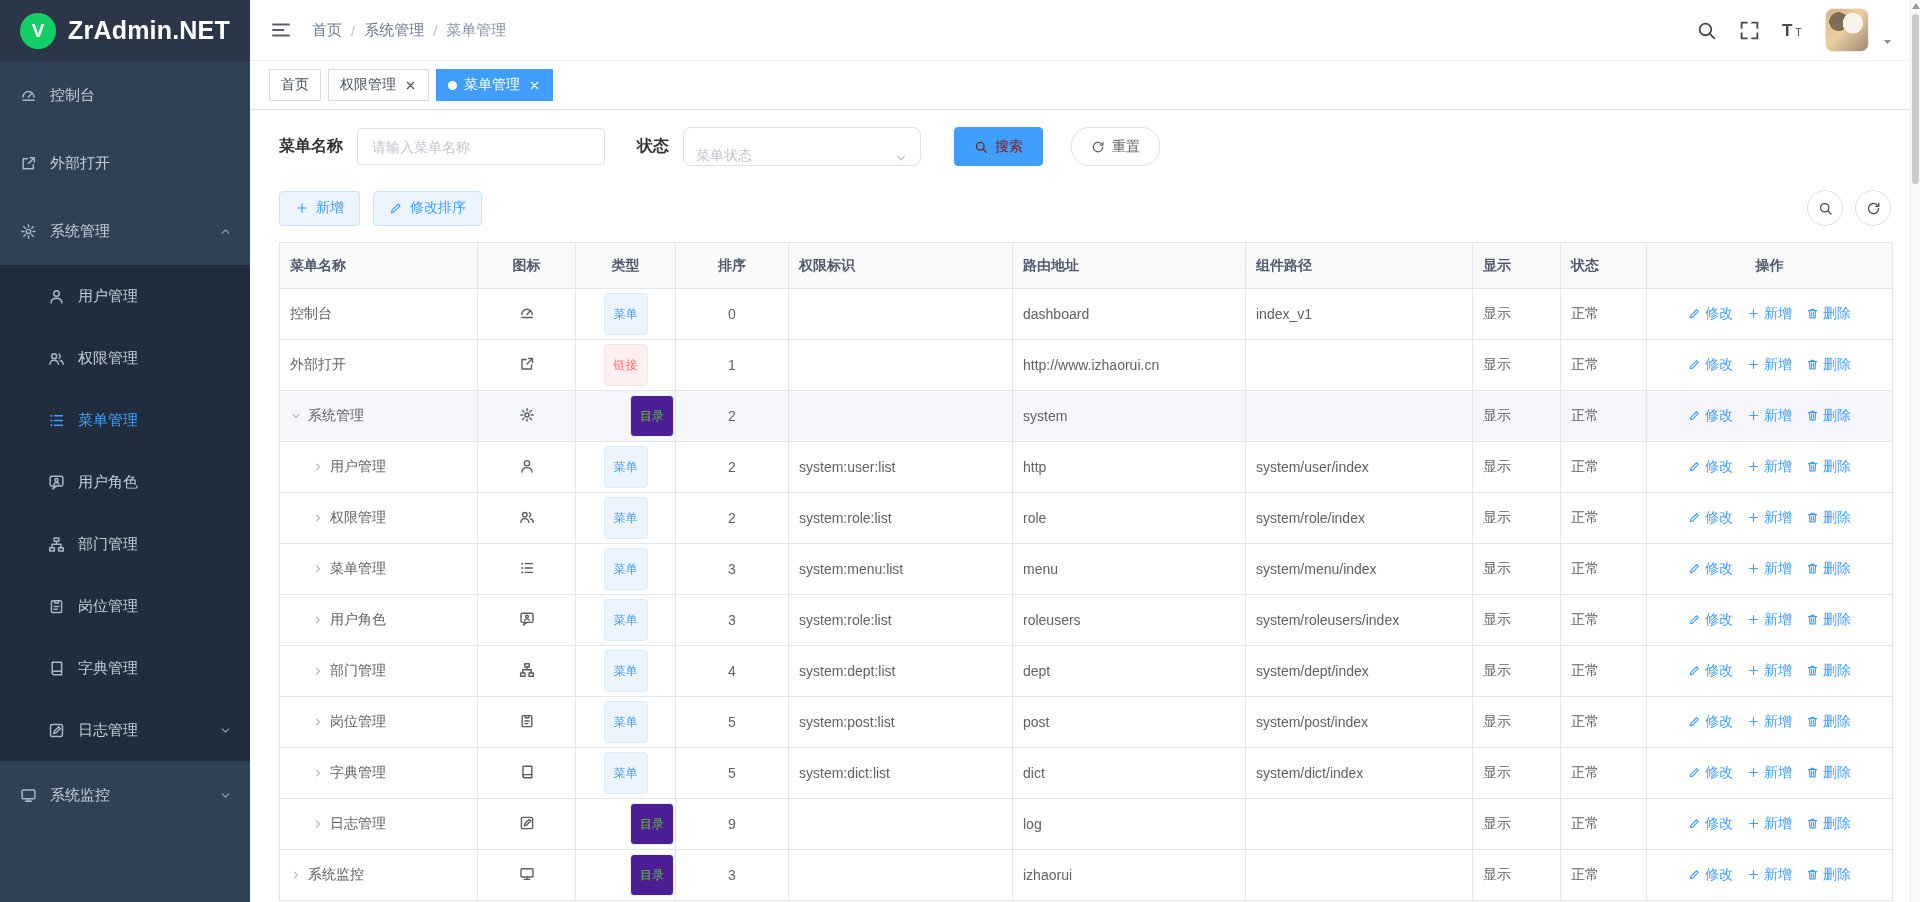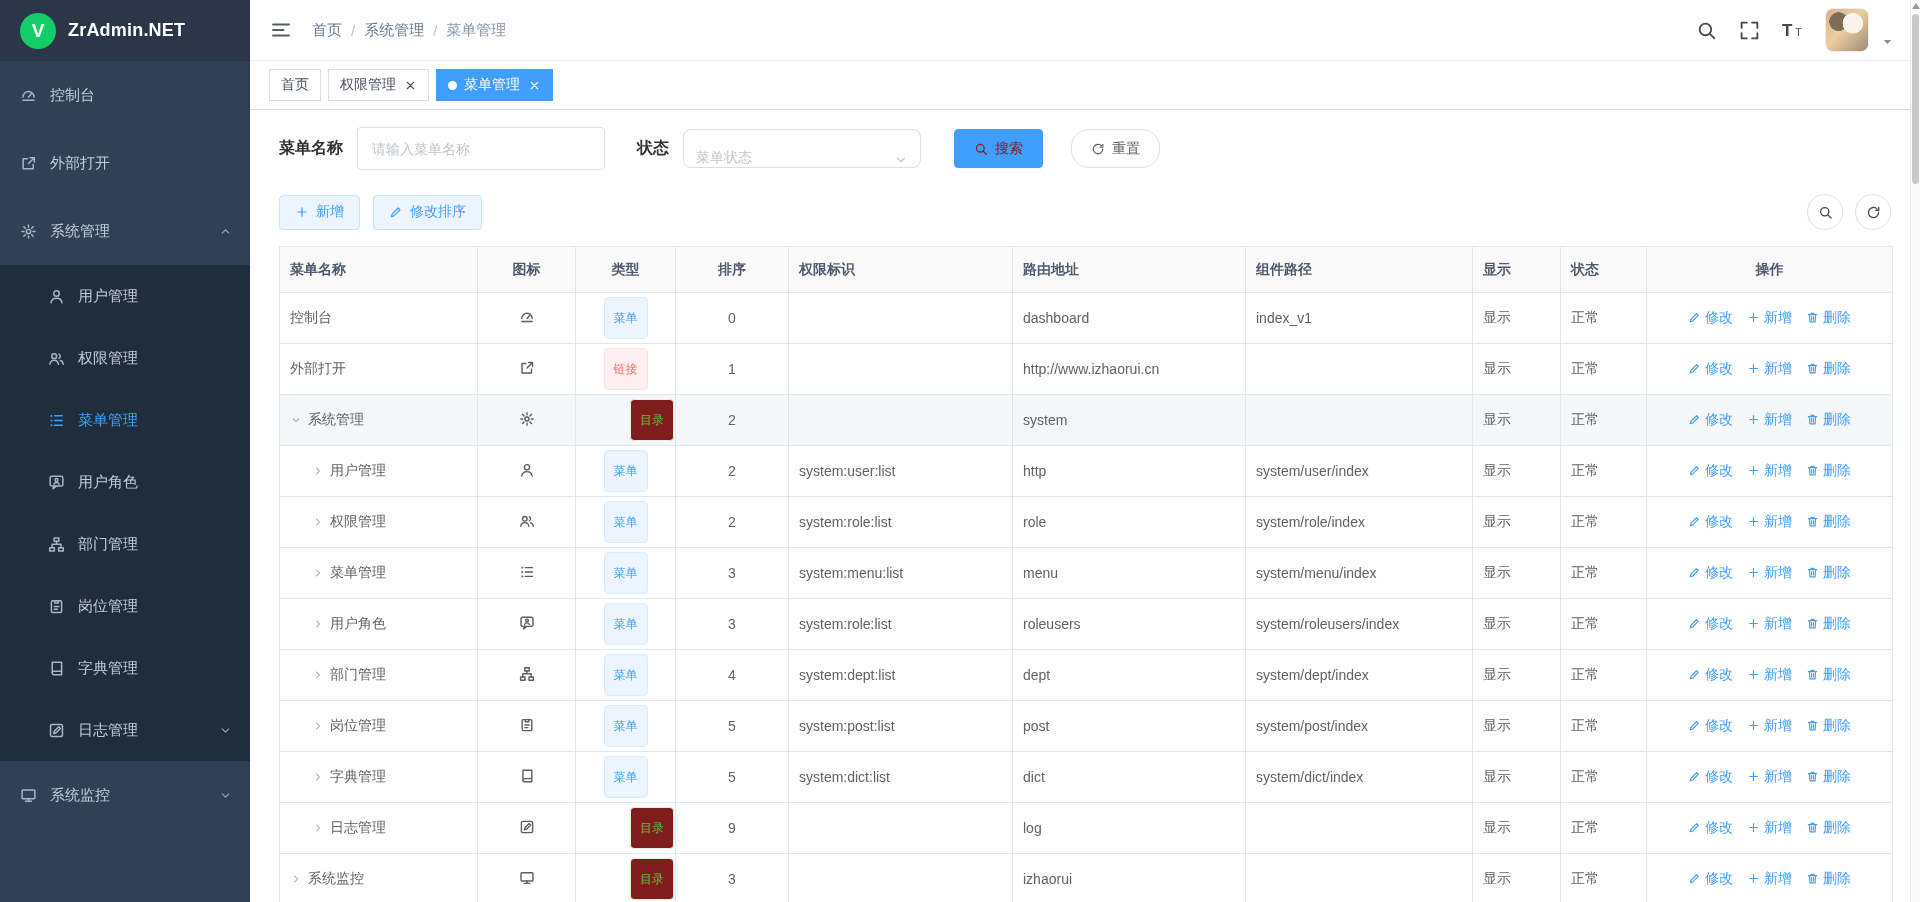--- a/index.html
+++ b/index.html
@@ -7,21 +7,21 @@
   body {
     font-family:"Liberation Sans","DejaVu Sans",sans-serif;
     font-size:14px; color:#303133; background:#fff;
   }
   .app { display:flex; width:1920px; height:902px; }
 
   
   .sidebar { width:250px; flex-shrink:0; background:#304156; color:#c3cbd6; display:flex; flex-direction:column; overflow:hidden; }
   .logo-bar { height:61px; flex-shrink:0; display:flex; align-items:center; gap:12px; padding-left:20px; background:#2b3648; cursor:pointer; }
   .logo-badge { width:36px; height:36px; border-radius:50%; background:#13ce66; color:#fff; font-weight:bold; font-size:19px; display:flex; align-items:center; justify-content:center; }
-  .logo-title { color:#fff; font-weight:700; font-size:18px; letter-spacing:.2px; }
+  .logo-title { color:#fff; font-weight:700; font-size:25px; letter-spacing:.2px; }
   .side-menu { flex:1; overflow:hidden; }
   .menu-item { position:relative; height:68px; display:flex; align-items:center; gap:13px; padding:0 20px; font-size:15px; cursor:pointer; white-space:nowrap; }
   .menu-item .icn { font-size:17px; color:#aab6c5; }
   .submenu { background:#1f2d3d; }
   .submenu .menu-item { height:62px; padding-left:48px; font-size:15px; }
   .menu-item.active, .menu-item.active .icn { color:#409eff; }
   .menu-item .mi-label { flex:1; overflow:hidden; text-overflow:ellipsis; }
   .menu-item .arrow { position:absolute; right:18px; font-size:13px; color:#9aa7b6; }
 
   
@@ -46,21 +46,21 @@
   .tag-tab { display:inline-flex; align-items:center; gap:7px; height:32px; padding:0 11px; border:1px solid #d8dce5; background:#fff; color:#495060; font-size:14px; cursor:pointer; }
   .tag-tab .tab-close { font-size:13px; color:inherit; display:inline-flex; width:14px; height:14px; align-items:center; justify-content:center; border-radius:50%; }
   .tag-tab.active { background:#409eff; border-color:#409eff; color:#fff; }
   .dot { width:9px; height:9px; border-radius:50%; background:#fff; }
 
   
   .content { flex:1; padding:17px 29px 0; overflow:hidden; background:#fff; }
   .filter-row { display:flex; align-items:center; }
   .f-label { font-size:16px; font-weight:700; color:#333; margin-right:14px; white-space:nowrap; }
   .f-label.st { margin-left:32px; }
-  .f-input { width:248px; height:43px; border:1px solid #dcdfe6; border-radius:4px; padding:0 14px; font-size:14px; color:#606266; outline:none; font-family:inherit; }
+  .f-input { width:248px; height:37px; border:1px solid #dcdfe6; border-radius:4px; padding:0 14px; font-size:14px; color:#606266; outline:none; font-family:inherit; }
   .f-input::placeholder { color:#c0c4cc; }
   .f-select { width:238px; height:39px; border:1px solid #dcdfe6; border-radius:8px; padding:0 12px; display:flex; align-items:flex-end; justify-content:space-between; cursor:pointer; background:#fff; }
   .sel-ph { color:#c0c4cc; font-size:14px; }
   .selarrow { color:#c0c4cc; font-size:14px; }
   .btn { display:inline-flex; align-items:center; gap:7px; height:39px; padding:0 19px; border-radius:4px; font-size:14px; cursor:pointer; border:1px solid transparent; font-family:inherit; white-space:nowrap; }
   .btn .bi { font-size:14px; }
   .btn.primary { background:#409eff; border-color:#409eff; color:#7f1d1d; margin-left:33px; }
   .btn.plain-default { background:#fff; border-color:#dcdfe6; color:#606266; margin-left:28px;border-radius:18px; }
   .toolbar { display:flex; align-items:center; gap:13px; margin-top:24px; }
   .btn.plain-primary { background:#ecf5ff; border-color:#c6e2ff; color:#409eff; height:35px; padding:0 15px; }
@@ -76,21 +76,21 @@
   .grid th:nth-child(3), .grid td:nth-child(3),
   .grid th:nth-child(4), .grid td:nth-child(4),
   .grid th:nth-child(10), .grid td:nth-child(10) { text-align:center; }
   .grid tr.hl td { background:#f5f7fa; }
   .cell-name { display:flex; align-items:center; gap:6px; }
   .tree-arrow { font-size:12px; color:#97a3b0; cursor:pointer; display:inline-flex; }
   .cell-icon-wrap { font-size:16px; color:#5a5e66; display:inline-flex; }
   .tag { display:inline-block; min-width:38px; padding:11px 9px; font-size:12px; line-height:18px; border-radius:4px; border:1px solid transparent; }
   .tag.primary { background:#ecf5ff; color:#409eff; border-color:#d9ecff; }
   .tag.danger  { background:#fef0f0; color:#f56c6c; border-color:#fde2e2; }
-  .tag.success { background:#7f1d1d; color:#67c23a; border-color:#e1f3d8;margin-left:44px; }
+  .tag.success { background:#4c1d95; color:#67c23a; border-color:#e1f3d8;margin-left:44px; }
   .op { color:#409eff; cursor:pointer; display:inline-flex; align-items:center; gap:4px; margin:0 7px; font-size:14px; text-decoration:none; }
   .op .icn { font-size:13px; }
 
   
   .icn { display:inline-flex; width:1em; height:1em; align-items:center; justify-content:center; }
   .icn svg { width:1em; height:1em; display:block; }
   .pg-scrollbar { position:fixed; top:0; right:0; width:10px; height:902px; background:#fafafa; border-left:1px solid #ebebeb; z-index:50; }
   .pg-thumb { position:absolute; top:14px; left:1px; width:7px; height:170px; background:#c9c9c9; border-radius:4px; }
   .pg-up { position:absolute; top:3px; left:1px; width:0; height:0; border-left:4px solid transparent; border-right:4px solid transparent; border-bottom:6px solid #9a9a9a; }
 </style>

